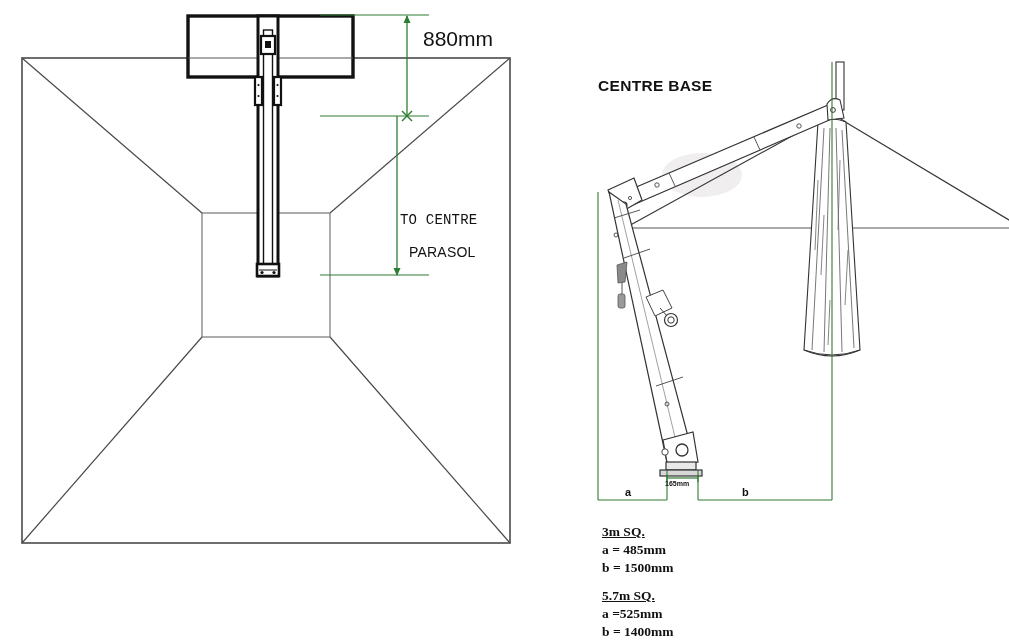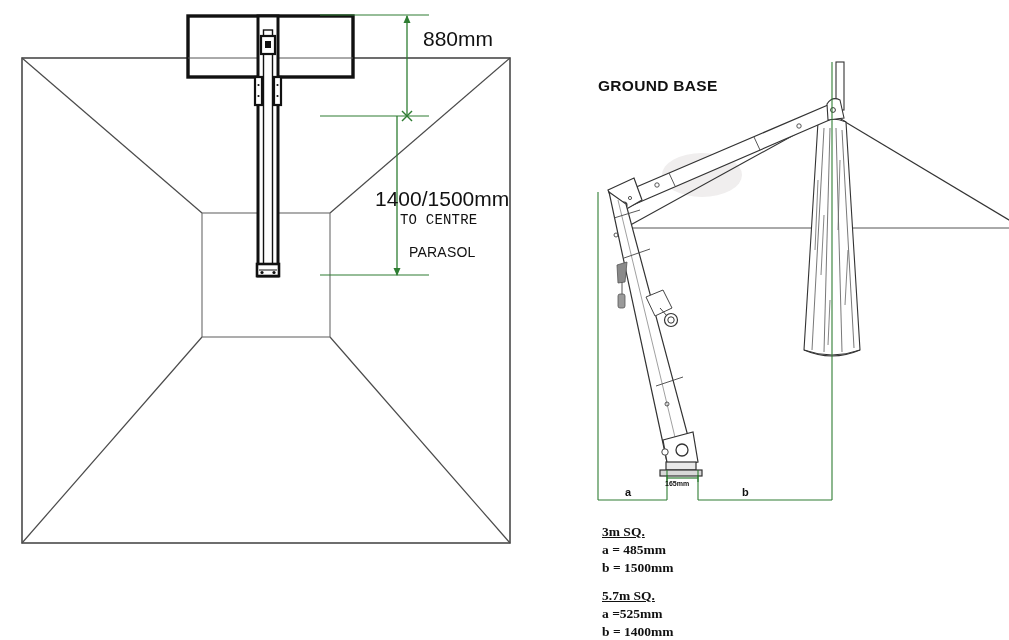--- a/index.html
+++ b/index.html
@@ -201,28 +201,27 @@
       <line x1="655" y1="475" x2="655" y2="482" stroke="#2e7d32" stroke-width="1.2"></line>
       <line x1="686" y1="475" x2="686" y2="482" stroke="#2e7d32" stroke-width="1.2"></line>
 
       <line x1="586" y1="500" x2="655" y2="500" stroke="#2e7d32" stroke-width="1.2"></line>
       <line x1="686" y1="500" x2="820" y2="500" stroke="#2e7d32" stroke-width="1.2"></line>
     </g>
   </svg>
 
   <div class="txt dim-main" style="left:411px; top:28px;">880mm</div>
 
-  <div class="txt dim-main" style="left:363px; top:188px;">1400/1500mm</div>
 
   <div class="txt dim-sub" style="left:388px; top:213px;font-family:Liberation Mono, monospace;">TO CENTRE</div>
 
   <div class="txt dim-sub" style="left:397px; top:229px;margin-top:16px;">PARASOL</div>
 
 
-  <div class="txt title-block" style="left:586px; top:76px;">GROUND BASE</div>
+  <div class="txt title-block" style="left:586px; top:76px;">CENTRE BASE</div>
 
   <div class="txt micro-dim" style="left:653px; top:480px;">165mm</div>
 
   <div class="txt ab-label" style="left:613px; top:487px;">a</div>
 
   <div class="txt ab-label" style="left:730px; top:487px;">b</div>
 
   <div class="txt spec-block spec-head" style="left:590px; top:522px;">3m SQ.</div>
   <div class="txt spec-block" style="left:590px; top:540px;">a = 485mm</div>
   <div class="txt spec-block" style="left:590px; top:558px;">b = 1500mm</div>

